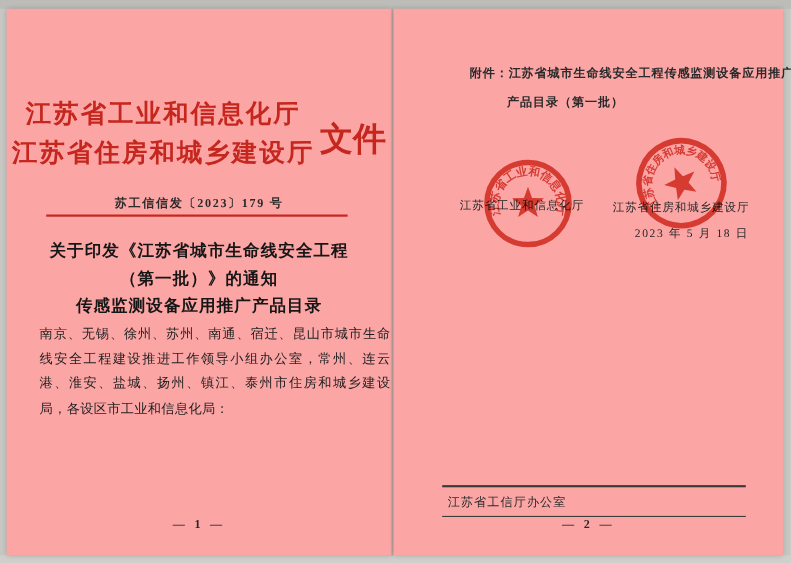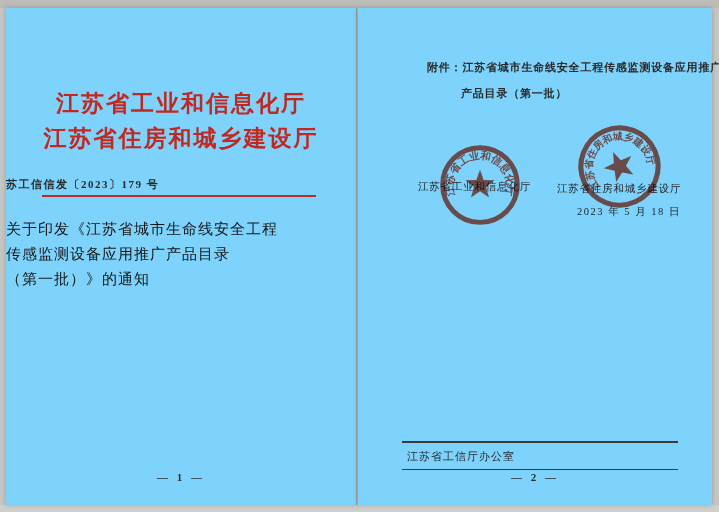--- a/index.html
+++ b/index.html
@@ -6,48 +6,48 @@
   html,body { width:719px; height:512px; overflow:hidden; }
   body {
     position:relative;
     background:#c6c6c3;
     font-family:"Liberation Serif","DejaVu Serif",serif;
   }
   .scan-strip-top { position:absolute; top:0; left:0; right:0; height:8px; background:#bcbcb9; }
   .scan-strip-bottom { position:absolute; bottom:0; left:0; right:0; height:7px; background:#cfcfcc; }
 
   .page {
-    position:absolute; top:8px; height:497px; background:#7dd3fc;
+    position:absolute; top:8px; height:497px; background:#fca5a5;
     box-shadow:0 0 5px rgba(0,0,0,.22);
   }
   .page-left  { left:6px;   width:351px; border-right:1px solid #9f9f9c; }
   .page-right { left:358px; width:354px; }
 
   
   .org-header {
     position:absolute; top:78px; left:0; width:100%;
     display:flex; justify-content:center; align-items:center;
   }
   .org-lines { text-align:center; }
   .org-line {
     font-size:23px; font-weight:bold; color:#c5261d;
     letter-spacing:2px; line-height:35px; white-space:nowrap;
   }
   .doc-word {
     font-size:30px; font-weight:bold; color:#c5261d;
     margin-left:5px; margin-top:10px; white-space:nowrap;
   }
   .doc-number {
-    position:absolute; top:169px; left:0; width:100%; text-align:left;
+    position:absolute; top:169px; left:0; width:100%; text-align:center;
     font-size:11px; font-weight:bold; color:#2a2a2a; letter-spacing:1.5px;
   }
   .red-rule { position:absolute; top:187px; left:36px; width:274px; height:2px; background:#c5261d; }
   .doc-title {
-    position:absolute; top:209px; left:0; width:100%; text-align:left;
-    font-size:15px; font-weight:normal; color:#161616;
+    position:absolute; top:209px; left:0; width:100%; text-align:center;
+    font-size:15px; font-weight:bold; color:#161616;
     line-height:25px; letter-spacing:1px;
   }
   .body-text {
     position:absolute; top:284px; left:30px; width:319px;
     font-size:12px; color:#1e1e1e; line-height:22.5px;
     text-align:justify; letter-spacing:0.3px;
   }
   .body-text p { margin:0; }
   .body-text .indent { text-indent:2em; }
   .page-num {
@@ -82,32 +82,34 @@
 <div class="scan-strip-top"></div>
 <div class="scan-strip-bottom"></div>
 
 <div class="page page-left">
 
   <div class="org-header">
     <div class="org-lines">
       <div class="org-line">江苏省工业和信息化厅</div>
       <div class="org-line">江苏省住房和城乡建设厅</div>
     </div>
+    <div class="doc-word">文件</div>
   </div>
 
   <div class="doc-number">苏工信信发〔2023〕179 号</div>
   <div class="red-rule"></div>
 
   <div class="doc-title">
     <div>关于印发《江苏省城市生命线安全工程</div>
+    <div>（第一批）》的通知</div>
     <div>传感监测设备应用推广产品目录</div>
-    <div>（第一批）》的通知</div>
   </div>
 
   <div class="body-text">
+    <p>南京、无锡、徐州、苏州、南通、宿迁、昆山市城市生命线安全工程建设推进工作领导小组办公室，常州、连云港、淮安、盐城、扬州、镇江、泰州市住房和城乡建设局，各设区市工业和信息化局：</p>
   </div>
 
   <div class="page-num">— 1 —</div>
 </div>
 
 <div class="page page-right">
 
   <div class="attachment">
     <div>附件：江苏省城市生命线安全工程传感监测设备应用推广</div>
     <div class="att2">产品目录（第一批）</div>

